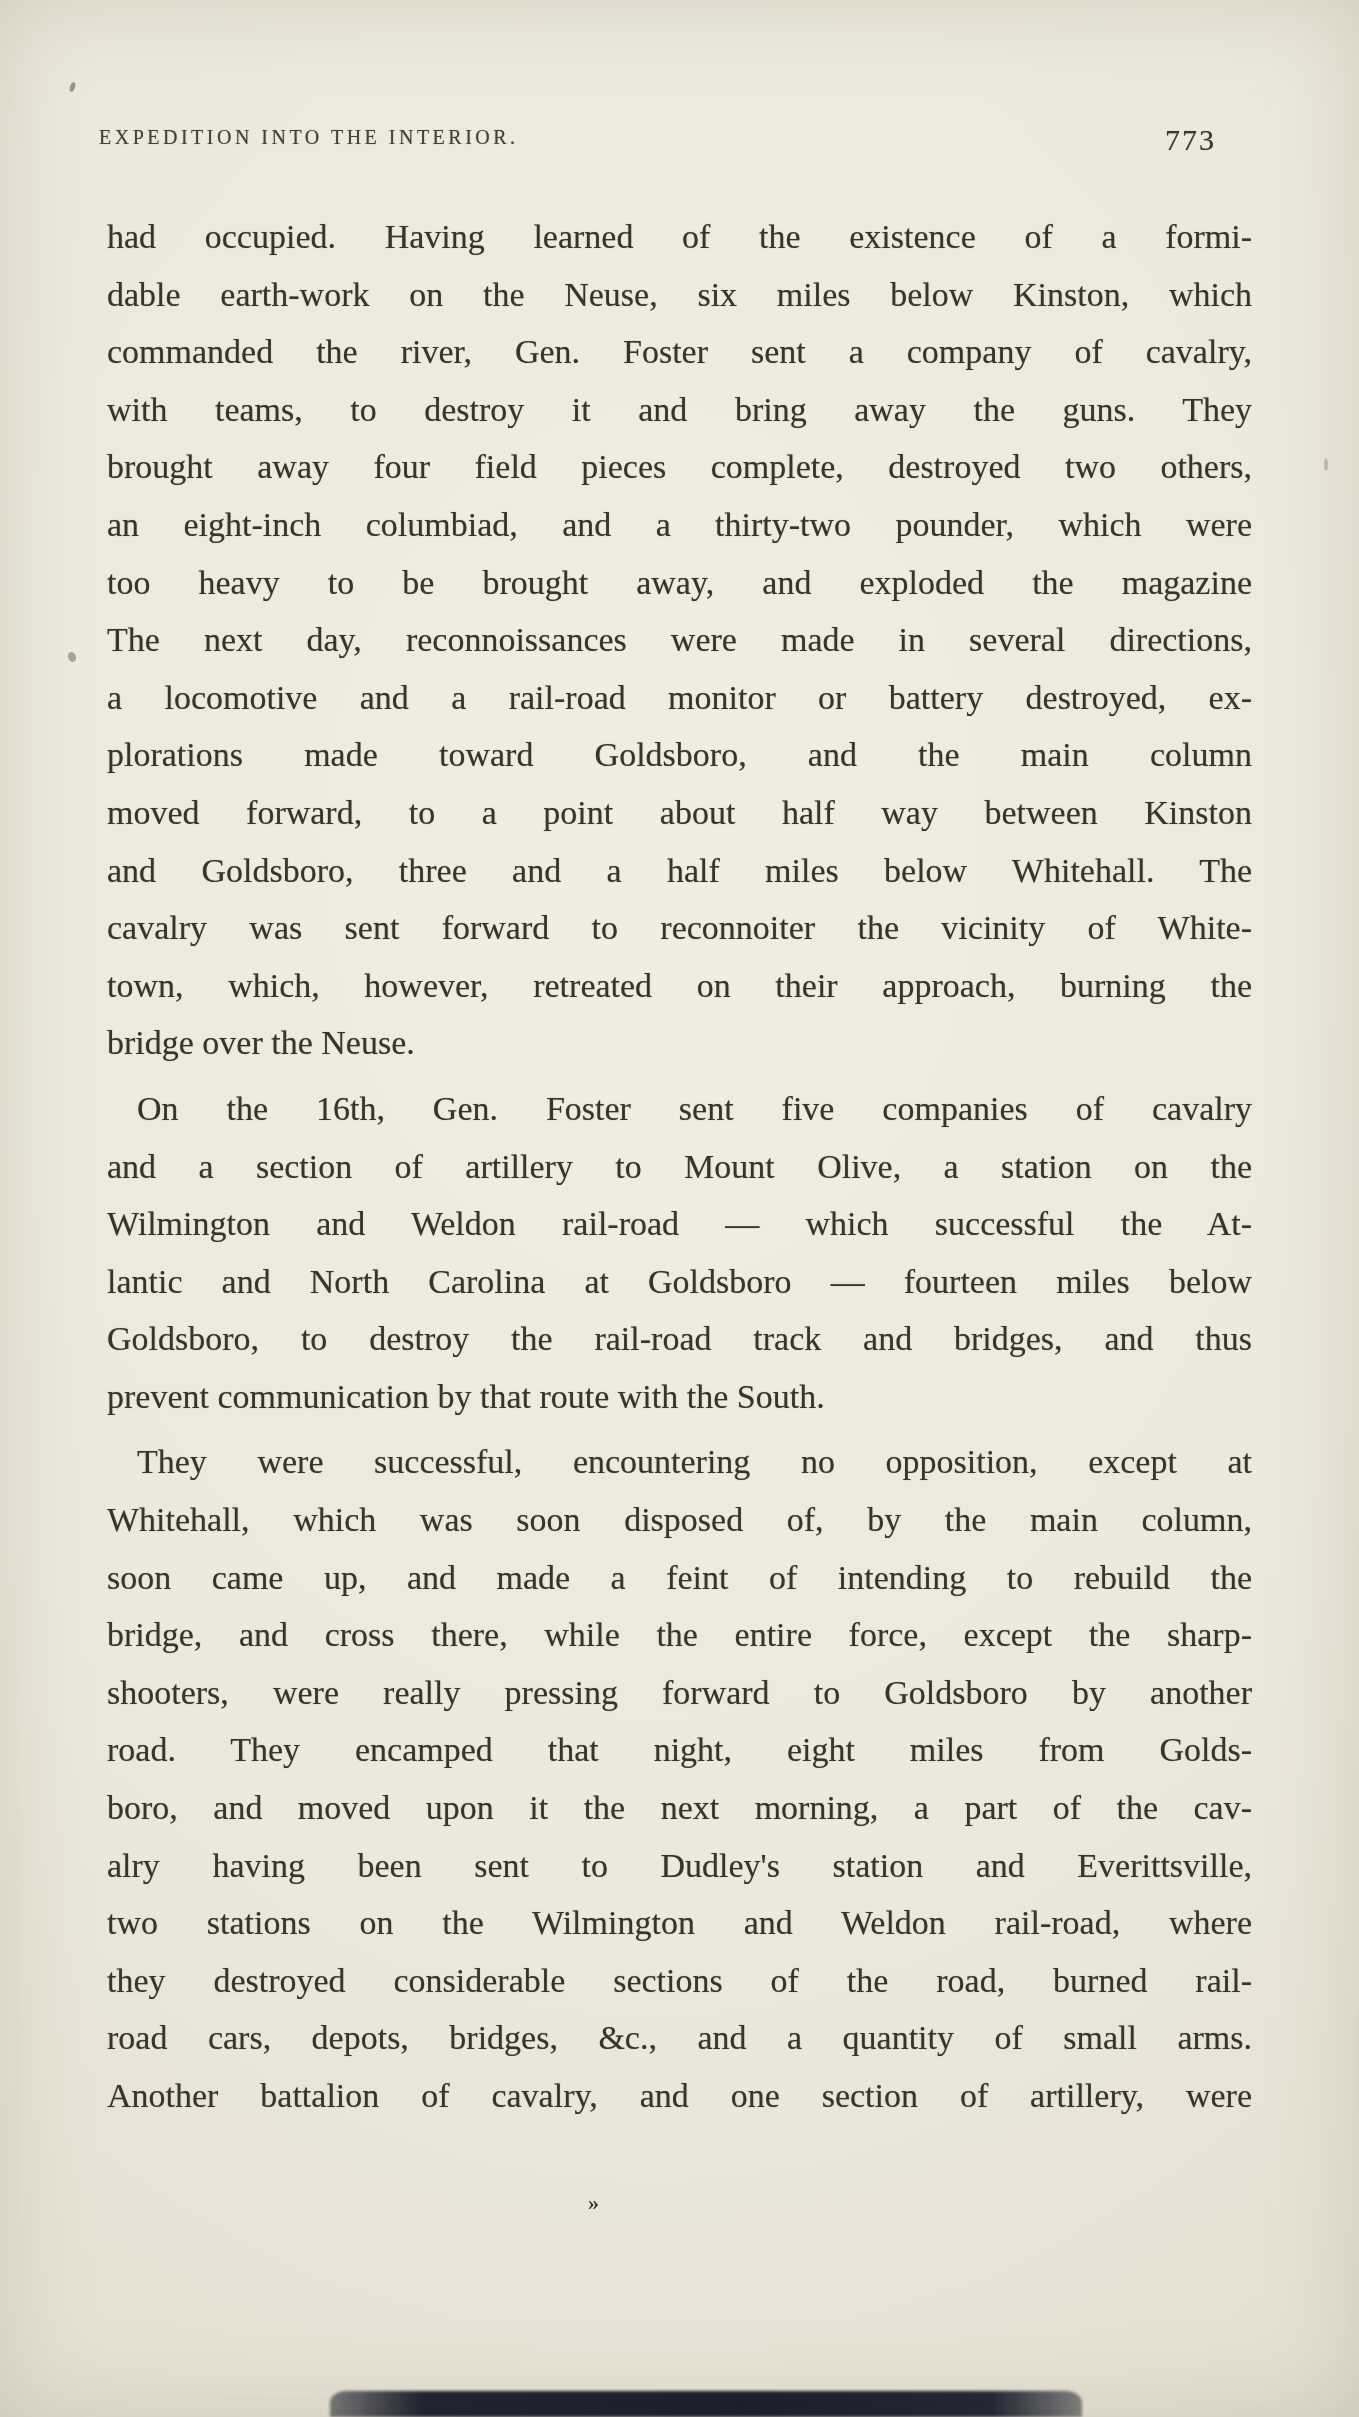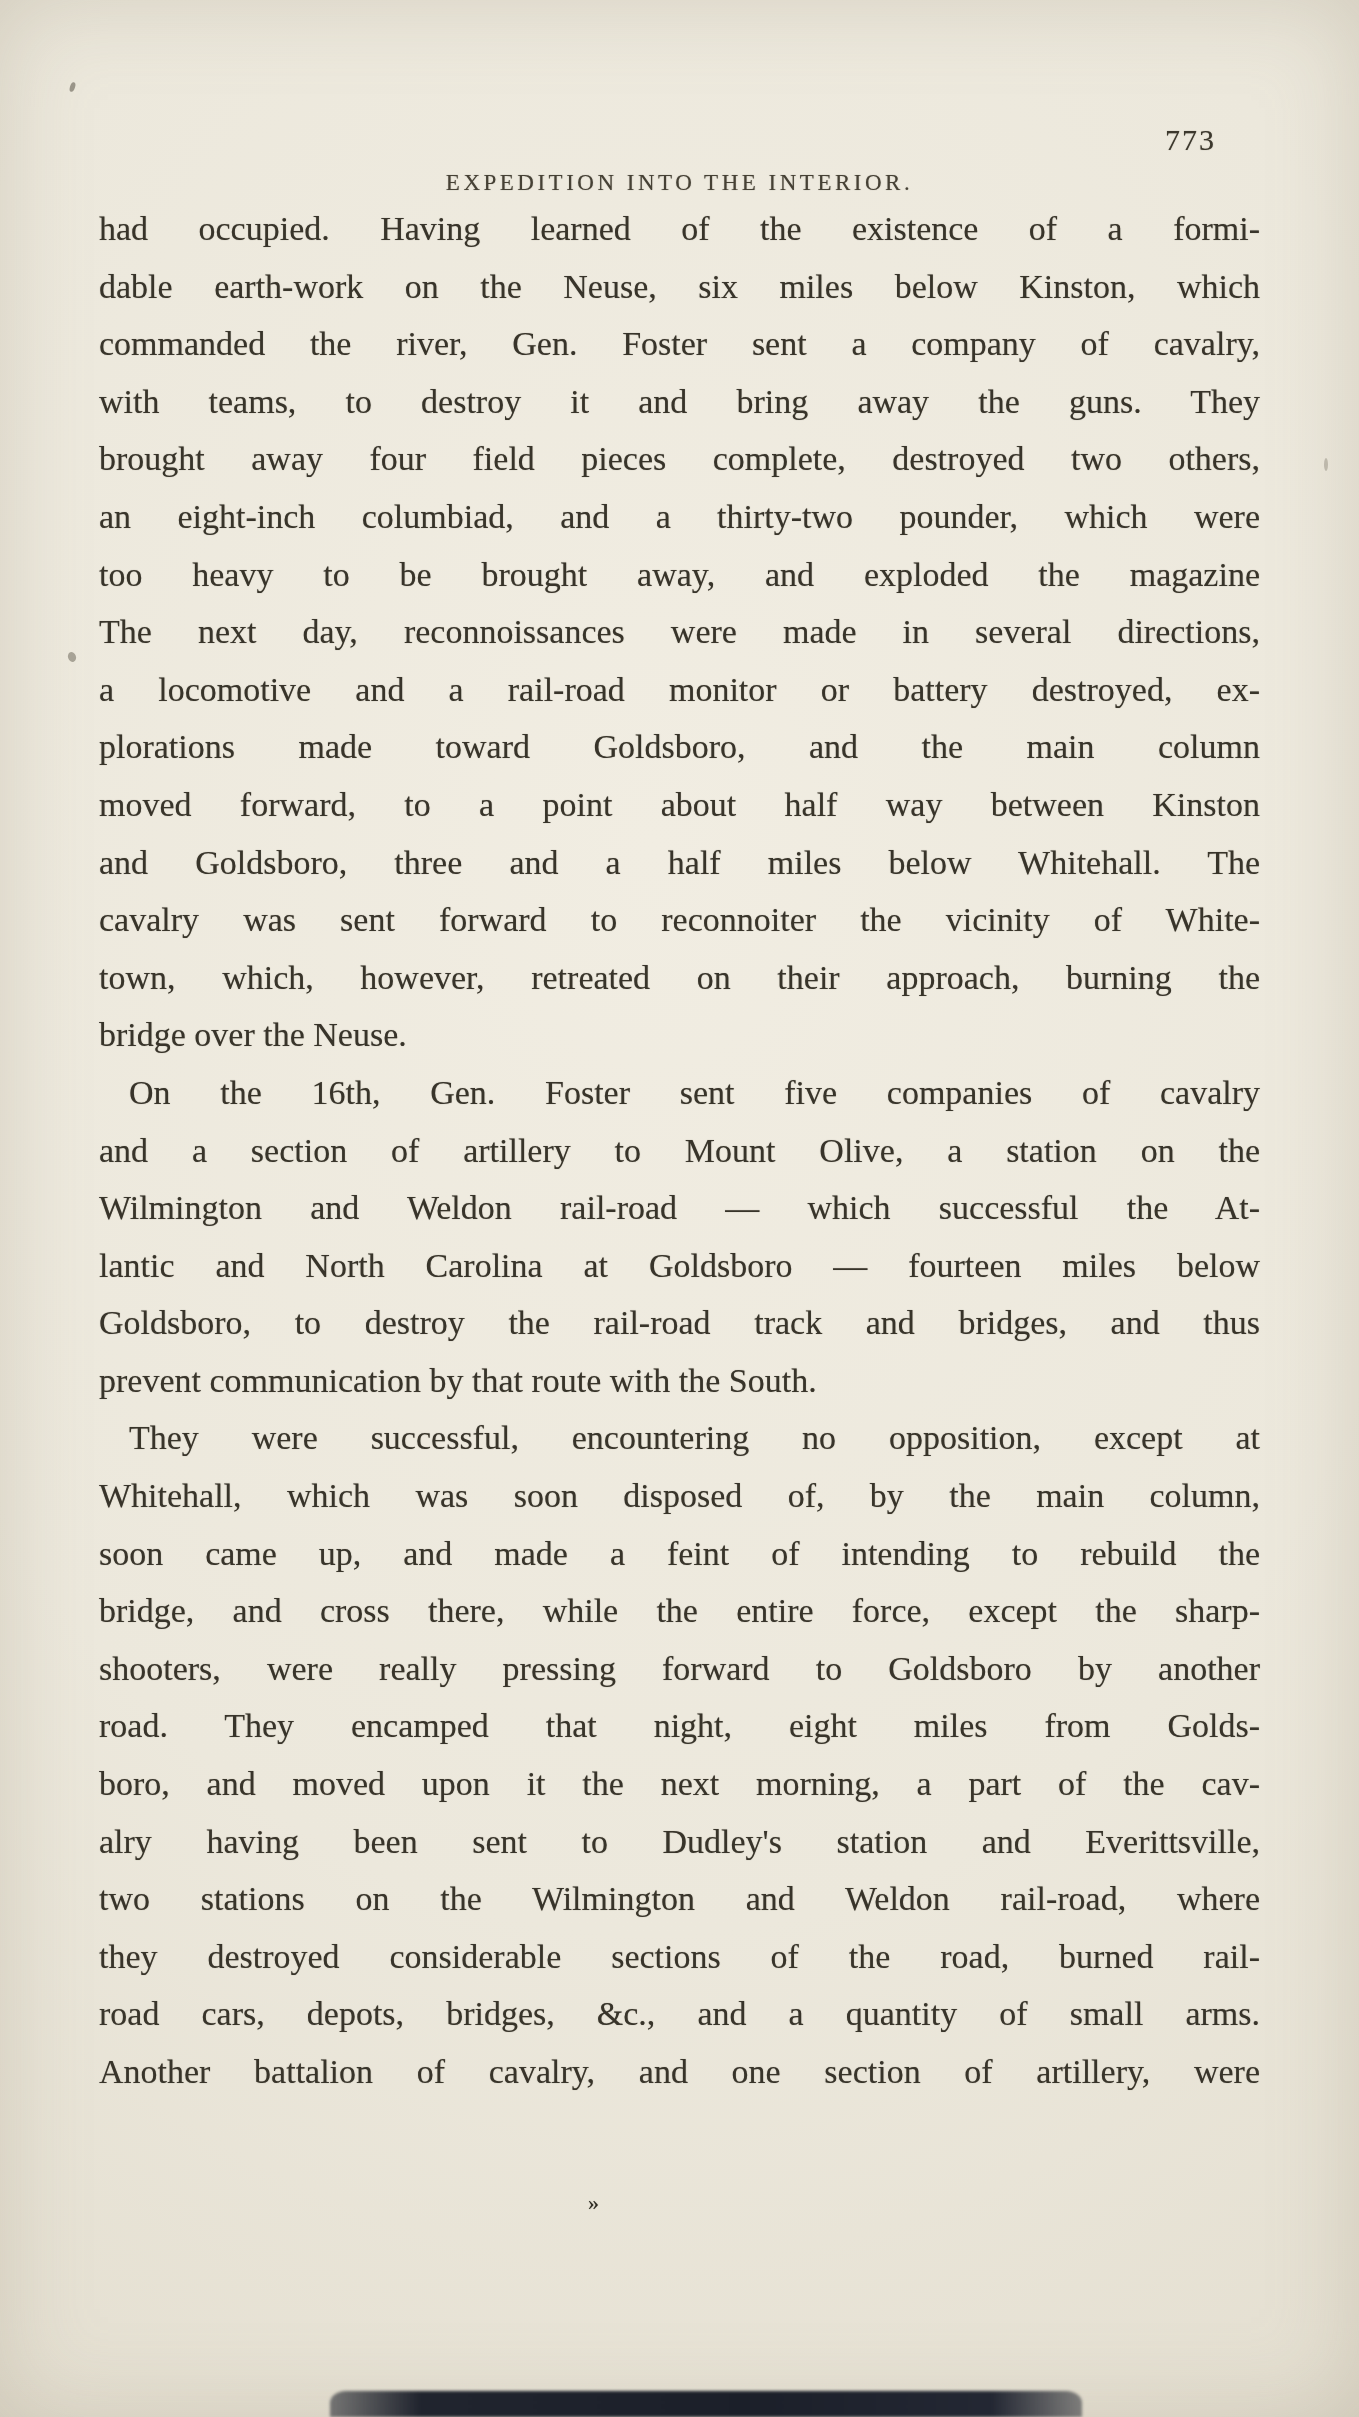--- a/index.html
+++ b/index.html
@@ -19,26 +19,25 @@
   }
 
   .page-header {
     position: absolute;
     top: 126px;
     left: 99px;
     width: 1161px;
     height: 44px;
   }
   .running-title {
-    text-align: center;
-    font-size: 23px;
+    text-align: left;
+    font-size: 20px;
     letter-spacing: 3.5px;
     color: #464135;
     text-shadow: 0 0 1px rgba(70, 65, 53, 0.5);
-    margin-top: 44px;
   }
   .page-number {
     position: absolute;
     right: 44px;
     top: -3px;
     font-size: 30px;
     letter-spacing: 2px;
     color: #3c382d;
     text-shadow: 0 0 1px rgba(60, 56, 45, 0.5);
     margin-left: 20px;
@@ -47,21 +46,21 @@
   .text-block {
     position: absolute;
     top: 200px;
     left: 99px;
     width: 1161px;
     font-size: 34px;
     line-height: 57.6px;
     text-shadow: 0 0 1px rgba(57, 53, 43, 0.45);
     color: #38342a;
   }
-  .paragraph { margin: 0; padding: 0; }
+  .paragraph { margin: 8px; padding: 0; }
   .line {
     text-align: justify;
     text-align-last: justify;
     white-space: normal;
   }
   .line.para-end { text-align-last: left; }
   .line.indent { text-indent: 30px; }
 
   .printer-mark {
     position: absolute;

